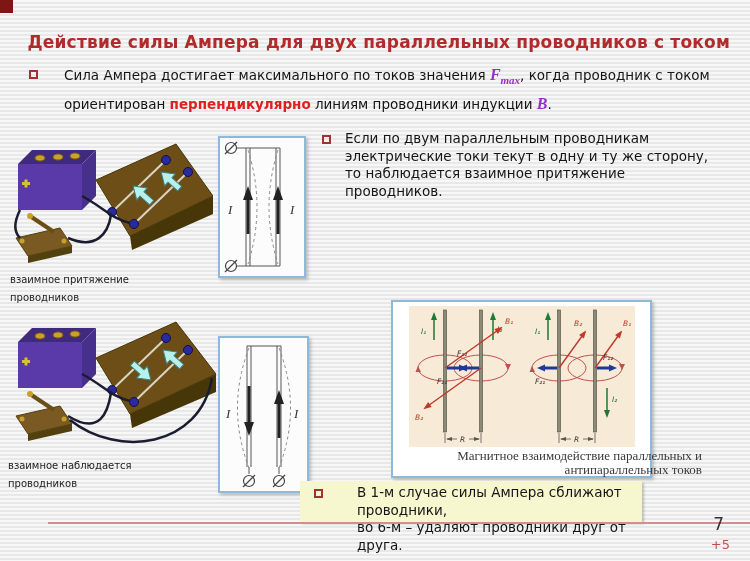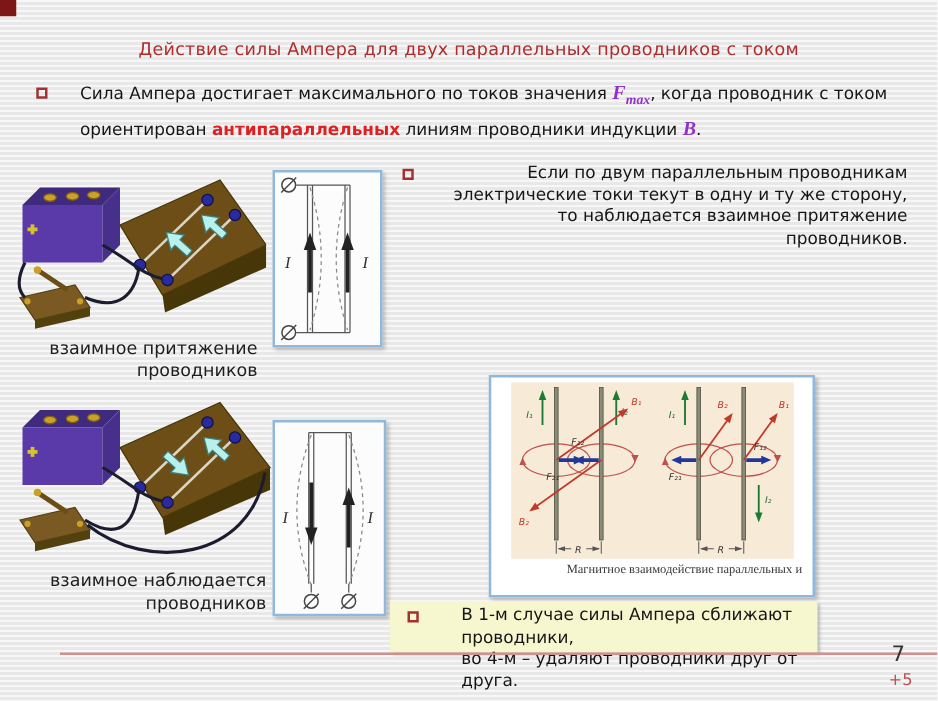--- a/index.html
+++ b/index.html
@@ -3,59 +3,59 @@
 <meta charset="utf-8">
 <style>
   * { margin:0; padding:0; box-sizing:border-box; }
   body { font-family:"DejaVu Sans", sans-serif; }
   .slide{
     position:relative; width:750px; height:561px; overflow:hidden;
     background:repeating-linear-gradient(180deg,#f7f7f7 0px,#f7f7f7 2px,#e8e8e8 2px,#e8e8e8 4px);
   }
   .corner-mark{position:absolute;left:0;top:0;width:13px;height:13px;background:#7f1616;}
   .title{
-    position:absolute;left:20px;top:32px;width:710px;text-align:center;
-    font-size:14px;color:#b02b2b;letter-spacing:.2px;
+    position:absolute;left:20px;top:32px;width:710px;text-align:right;
+    font-size:17px;color:#b02b2b;letter-spacing:.2px;font-weight:bold;
   }
   .bullet-sq{
     display:inline-block;width:9px;height:9px;border:2px solid #a23232;background:transparent;flex:none;
   }
   .intro{position:absolute;left:29px;top:63px;width:690px;display:flex;}
   .intro .bullet-sq{margin-top:7px;}
   .intro-text{
     margin-left:26px;width:655px;font-size:13.5px;line-height:24px;color:#151515;white-space:pre-wrap;
   }
   .sym{font-family:"Liberation Serif",serif;font-style:italic;font-weight:bold;color:#9330c9;font-size:16px;text-align:center;}
   .sym sub{font-size:11px;}
   .red-em{color:#e02020;font-weight:bold;}
   .photo{position:absolute;}
   .photo-caption{
-    position:absolute;text-align:right;font-size:14px;line-height:17.5px;color:#1d1d1d;
+    position:absolute;text-align:left;font-size:10px;line-height:17.5px;color:#1d1d1d;
   }
   .diagram-box{
     position:absolute;background:#fcfcfc;border:2px solid #8fb8dc;
     box-shadow:2px 2px 3px rgba(120,120,120,.45);
   }
   .rbullets{position:absolute;left:322px;top:130px;width:404px;}
-  .rbullet-item{display:flex;margin-bottom:4px;text-align:right;}
+  .rbullet-item{display:flex;margin-bottom:4px;}
   .rbullet-item .bullet-sq{margin-top:5px;}
   .rbullet-text{
     margin-left:14px;width:381px;font-size:13.5px;line-height:17.6px;color:#151515;white-space:pre-wrap;
   }
   .fig-box{
     position:absolute;left:391px;top:300px;width:261px;height:178px;background:#ffffff;
     border:2px solid #8fb8dc;box-shadow:2px 2px 3px rgba(120,120,120,.45);
   }
   .fig-beige{position:absolute;left:16px;top:4px;width:226px;height:141px;background:#f7ead6;}
   .fig-caption{
-    position:absolute;left:0;top:147px;width:309px;text-align:center;
-    font-family:"Liberation Serif",serif;font-size:10px;line-height:13.5px;color:#3a3a3a;
+    position:absolute;left:0;top:147px;width:309px;text-align:right;
+    font-family:"Liberation Serif",serif;font-size:13px;line-height:13.5px;color:#3a3a3a;
   }
   .conclusion{
-    position:absolute;left:312px;top:481px;width:342px;height:41px;background:#f6f6cf;
+    position:absolute;left:300px;top:481px;width:342px;height:41px;background:#f6f6cf;
     box-shadow:2px 2px 2px rgba(140,140,140,.5);display:flex;
   }
   .conclusion .bullet-sq{margin:8px 0 0 14px;}
   .conclusion-text{margin:3px 0 0 34px;font-size:13.5px;line-height:17.5px;color:#151515;}
   .bottom-line{position:absolute;left:48px;top:522px;width:702px;height:2px;background:#cf9090;}
   .page-number{position:absolute;right:26px;top:514px;font-size:17px;color:#333;}
   .page-note{position:absolute;right:20px;top:537px;font-size:13px;color:#c0504d;}
   svg{display:block;}
   .wire-I{font-family:"Liberation Serif",serif;font-style:italic;font-size:13px;fill:#333;}
   .lbl{font-family:"DejaVu Sans",sans-serif;font-style:italic;font-size:7.5px;}
@@ -64,21 +64,21 @@
 <body>
 
 <div class="slide">
 
   <div class="corner-mark"></div>
 
   <div class="title">Действие силы Ампера для двух параллельных проводников с током</div>
 
   <div class="intro">
     <span class="bullet-sq"></span>
-    <div class="intro-text"><span>Сила Ампера достигает максимального по токов значения </span><span class="sym"><span>F</span><sub>max</sub></span><span>, когда проводник с током ориентирован </span><span class="red-em">антипараллельных</span><span> линиям проводники индукции </span><span class="sym">B</span><span>.</span></div>
+    <div class="intro-text"><span>Сила Ампера достигает максимального по токов значения </span><span class="sym"><span>F</span><sub>max</sub></span><span>, когда проводник с током ориентирован </span><span class="red-em">перпендикулярно</span><span> линиям проводники индукции </span><span class="sym">B</span><span>.</span></div>
   </div>
 
   <div class="photo" style="left:8px;top:138px;width:205px;height:128px;">
     <svg viewBox="0 0 205 128" width="205" height="128">
 
       <polygon points="88,42 168,6 205,58 122,98" fill="#6d4e16" stroke="#473607" stroke-width="1"></polygon>
       <polygon points="122,98 205,58 205,76 124,112" fill="#473607"></polygon>
       <line x1="104" y1="74" x2="158" y2="22" stroke="#d9d5c6" stroke-width="2"></line>
       <line x1="126" y1="86" x2="180" y2="34" stroke="#d9d5c6" stroke-width="2"></line>
       <g transform="translate(134,56) rotate(-48)">
@@ -288,28 +288,29 @@
         <line x1="186" y1="127" x2="186" y2="137" stroke="#555" stroke-width="0.8"></line>
         <line x1="152" y1="133" x2="162" y2="133" stroke="#555" stroke-width="0.8"></line>
         <polygon points="151,133 157,131 157,135" fill="#555"></polygon>
         <line x1="174" y1="133" x2="184" y2="133" stroke="#555" stroke-width="0.8"></line>
         <polygon points="185,133 179,131 179,135" fill="#555"></polygon>
         <text class="lbl" x="165" y="136" fill="#333">R</text>
       </svg>
     </div>
     <div class="fig-caption">
       <div>Магнитное взаимодействие параллельных и</div>
+      <div>антипараллельных токов</div>
     </div>
   </div>
 
   <div class="conclusion">
     <span class="bullet-sq"></span>
     <div class="conclusion-text">
       <div>В 1-м случае силы Ампера сближают проводники,</div>
-      <div>во 4-м – удаляют проводники друг от друга.</div>
+      <div>во 6-м – удаляют проводники друг от друга.</div>
     </div>
   </div>
 
   <div class="bottom-line"></div>
   <div class="page-number">7</div>
   <div class="page-note">+5</div>
 
 </div>
 
 </body></html>

